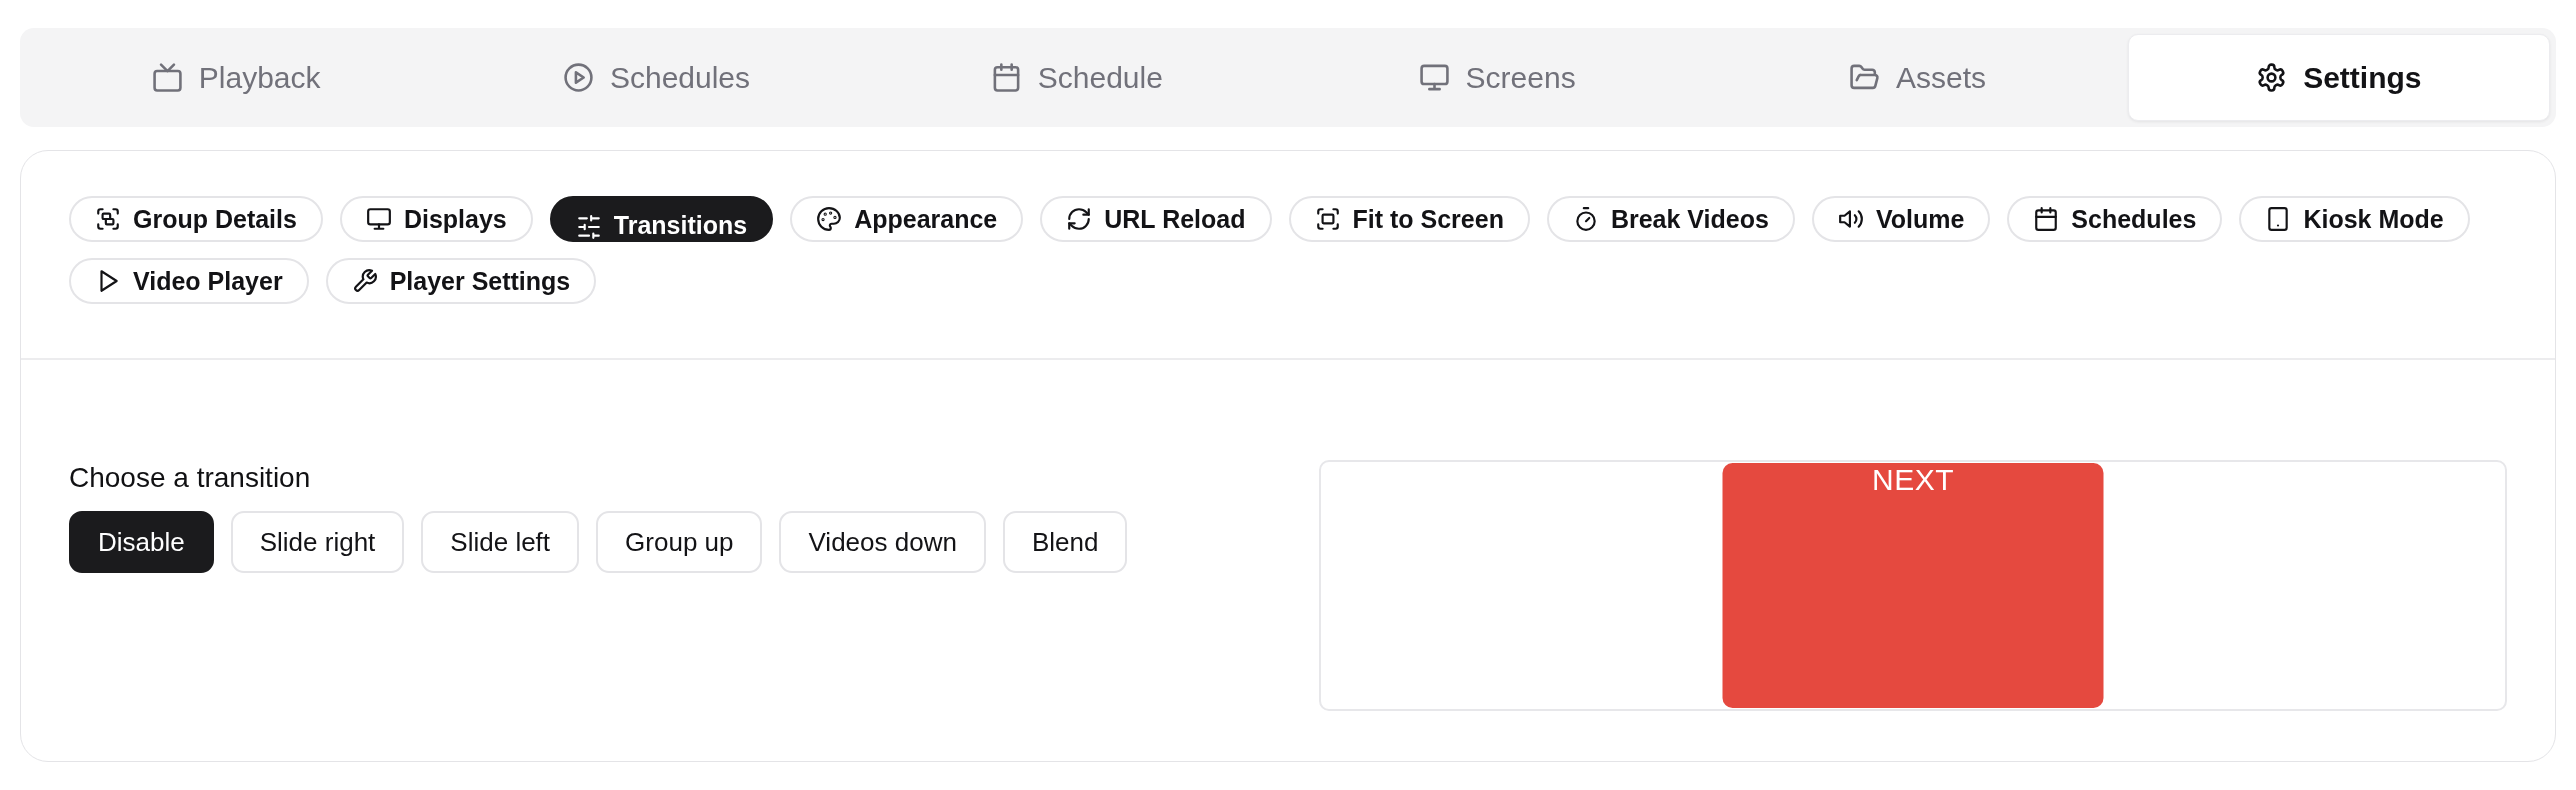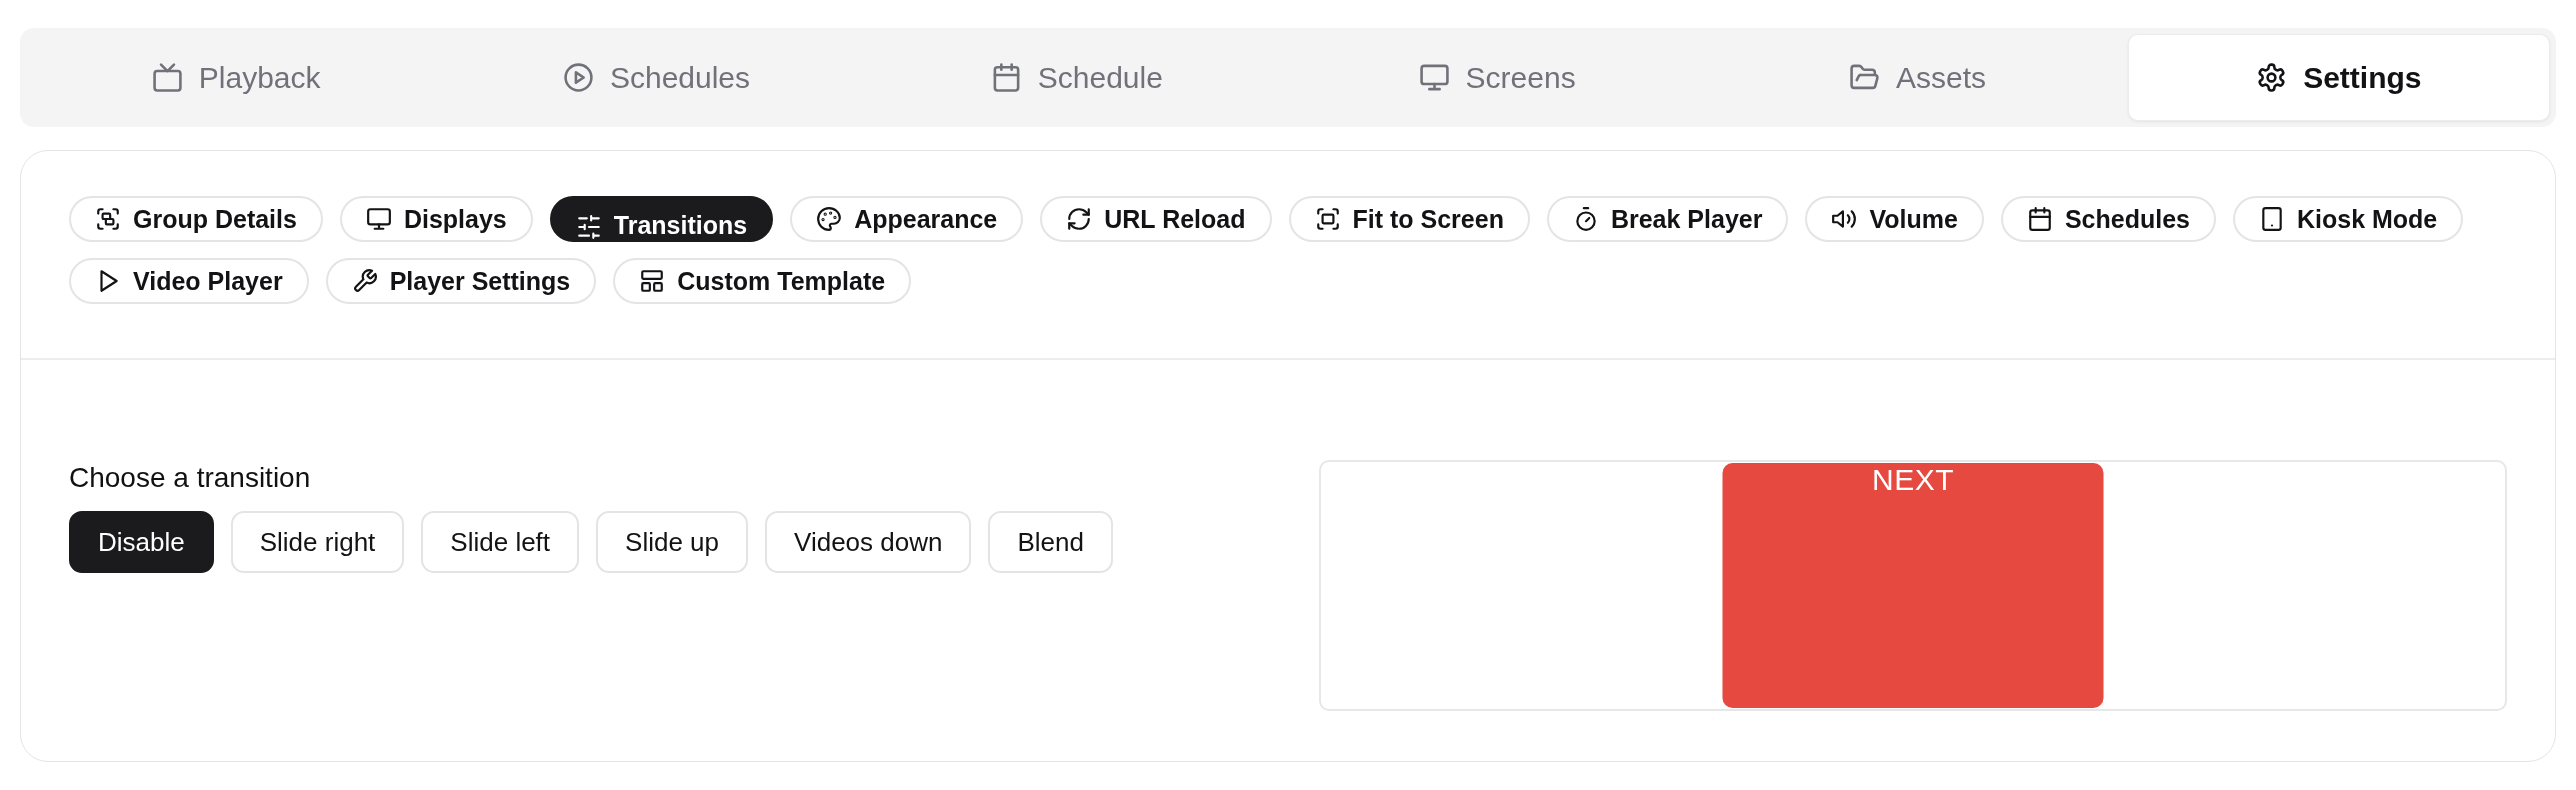--- a/index.html
+++ b/index.html
@@ -172,21 +172,21 @@
             <rect width="10" height="8" x="7" y="8" rx="1"></rect>
           </svg>
         <span>Fit to Screen</span>
       </div>
       <div class="pill">
         <svg class="icon" viewBox="0 0 24 24">
             <path d="M10 2h4"></path>
             <path d="M12 14l3-3"></path>
             <circle cx="12" cy="14" r="8"></circle>
           </svg>
-        <span>Break Player</span>
+        <span>Break Videos</span>
       </div>
       <div class="pill">
         <svg class="icon" viewBox="0 0 24 24">
             <path d="M11 5 6 9H2v6h4l5 4V5z"></path>
             <path d="M15.54 8.46a5 5 0 0 1 0 7.07"></path>
             <path d="M19.07 4.93a10 10 0 0 1 0 14.14"></path>
           </svg>
         <span>Volume</span>
       </div>
       <div class="pill">
@@ -210,40 +210,32 @@
         <svg class="icon" viewBox="0 0 24 24">
             <polygon points="6 3 20 12 6 21 6 3"></polygon>
           </svg>
         <span>Video Player</span>
       </div>
       <div class="pill">
         <svg class="icon" viewBox="0 0 24 24">
             <path d="M14.7 6.3a1 1 0 0 0 0 1.4l1.6 1.6a1 1 0 0 0 1.4 0l3.77-3.77a6 6 0 0 1-7.94 7.94l-6.91 6.91a2.12 2.12 0 0 1-3-3l6.91-6.91a6 6 0 0 1 7.94-7.94l-3.76 3.76z"></path>
           </svg>
         <span>Player Settings</span>
-      </div>
-      <div class="pill">
-        <svg class="icon" viewBox="0 0 24 24">
-            <rect width="18" height="7" x="3" y="3" rx="1"></rect>
-            <rect width="7" height="7" x="3" y="14" rx="1"></rect>
-            <rect width="7" height="7" x="14" y="14" rx="1"></rect>
-          </svg>
-        <span>Custom Template</span>
       </div>
     </div>
 
     <div class="divider"></div>
 
     <div class="section-title">Choose a transition</div>
 
     <div class="options-row">
       <button class="option-btn active">Disable</button>
       <button class="option-btn">Slide right</button>
       <button class="option-btn">Slide left</button>
-      <button class="option-btn">Slide up</button>
+      <button class="option-btn">Group up</button>
       <button class="option-btn">Videos down</button>
       <button class="option-btn">Blend</button>
     </div>
 
     <div class="preview-panel">
       <div class="preview-box">
         <span>NEXT</span>
       </div>
     </div>
 

